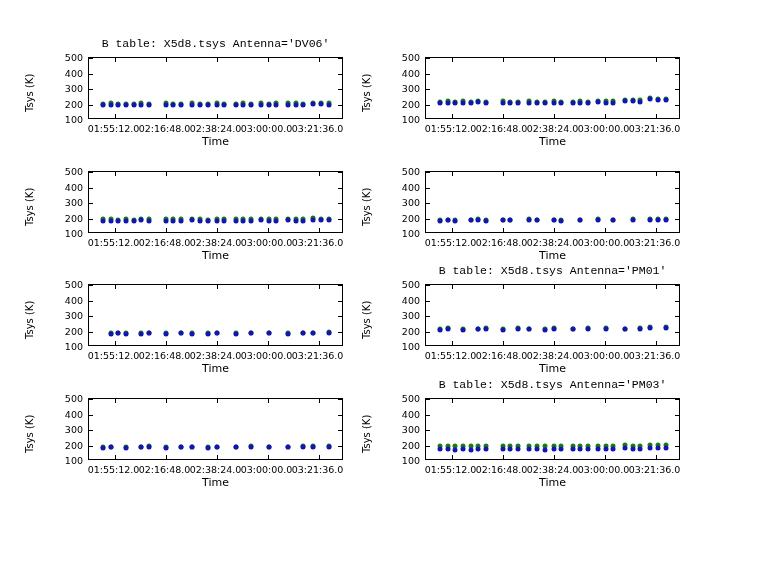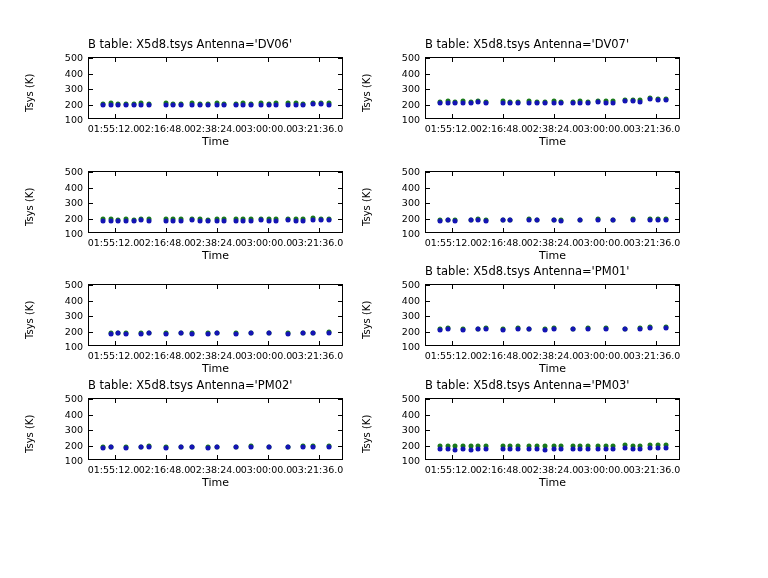--- a/index.html
+++ b/index.html
@@ -10,24 +10,25 @@
     overflow:hidden;
   }
   #root{position:relative;width:768px;height:578px;}
 
   .panel{position:absolute;}
 
   .panel-title{
     position:absolute;
     top:0;left:0;
     width:100%;
-    text-align:left;
+    text-align:center;
     font-size:11.5px;
     white-space:nowrap;
     color:#000;
+    font-family:Liberation Mono, monospace;
   }
 
   .plot{
     position:absolute;
     border:1px solid #000000;
     background:#ffffff;
     box-sizing:border-box;
     overflow:hidden;
   }
 
@@ -157,21 +158,20 @@
       <div class="ytick" style="top: 26px; left: 48px; width: 33px;">500</div>
       <div class="xtick" style="left: 111.5px; top: 92px;">01:55:12.0</div>
       <div class="xtick" style="left: 162.5px; top: 92px;">02:16:48.0</div>
       <div class="xtick" style="left: 213.5px; top: 92px;">02:38:24.0</div>
       <div class="xtick" style="left: 264.5px; top: 92px;">03:00:00.0</div>
       <div class="xtick" style="left: 315.5px; top: 92px;">03:21:36.0</div>
       <div class="ylabel" style="left: 22px; top: 81px;">Tsys (K)</div>
       <div class="xlabel" style="left: 86px; width: 255px; top: 104px;">Time</div>
     </div>
     <div class="panel" style="left: 339px; top: 31px; width: 345px; height: 132px;">
-      <div class="panel-title" style="left: 86px; width: 255px; top: 6px;">B table: X5d8.tsys    Antenna='DV07'</div>
       <div class="plot" style="left: 86px; top: 26px; width: 255px; height: 62px;">
         <div class="tickmark-y" style="top: 46.5px;"></div>
         <div class="tickmark-y right" style="top: 46.5px;"></div>
         <div class="tickmark-y" style="top: 31px;"></div>
         <div class="tickmark-y right" style="top: 31px;"></div>
         <div class="tickmark-y" style="top: 15.5px;"></div>
         <div class="tickmark-y right" style="top: 15.5px;"></div>
         <div class="tickmark-y" style="top: 0px;"></div>
         <div class="tickmark-y right" style="top: 0px;"></div>
         <div class="tickmark-x" style="left: 25.5px;"></div>
@@ -543,21 +543,20 @@
       <div class="ytick" style="top: 26px; left: 48px; width: 33px;">500</div>
       <div class="xtick" style="left: 111.5px; top: 92px;">01:55:12.0</div>
       <div class="xtick" style="left: 162.5px; top: 92px;">02:16:48.0</div>
       <div class="xtick" style="left: 213.5px; top: 92px;">02:38:24.0</div>
       <div class="xtick" style="left: 264.5px; top: 92px;">03:00:00.0</div>
       <div class="xtick" style="left: 315.5px; top: 92px;">03:21:36.0</div>
       <div class="ylabel" style="left: 22px; top: 81px;">Tsys (K)</div>
       <div class="xlabel" style="left: 86px; width: 255px; top: 104px;">Time</div>
     </div>
     <div class="panel" style="left: 2px; top: 372px; width: 345px; height: 132px;">
-      <div class="panel-title" style="left: 86px; width: 255px; top: 6px;">B table: X5d8.tsys  Antenna='PM02'</div>
       <div class="plot" style="left: 86px; top: 26px; width: 255px; height: 62px;">
         <div class="tickmark-y" style="top: 46.5px;"></div>
         <div class="tickmark-y right" style="top: 46.5px;"></div>
         <div class="tickmark-y" style="top: 31px;"></div>
         <div class="tickmark-y right" style="top: 31px;"></div>
         <div class="tickmark-y" style="top: 15.5px;"></div>
         <div class="tickmark-y right" style="top: 15.5px;"></div>
         <div class="tickmark-y" style="top: 0px;"></div>
         <div class="tickmark-y right" style="top: 0px;"></div>
         <div class="tickmark-x" style="left: 25.5px;"></div>

